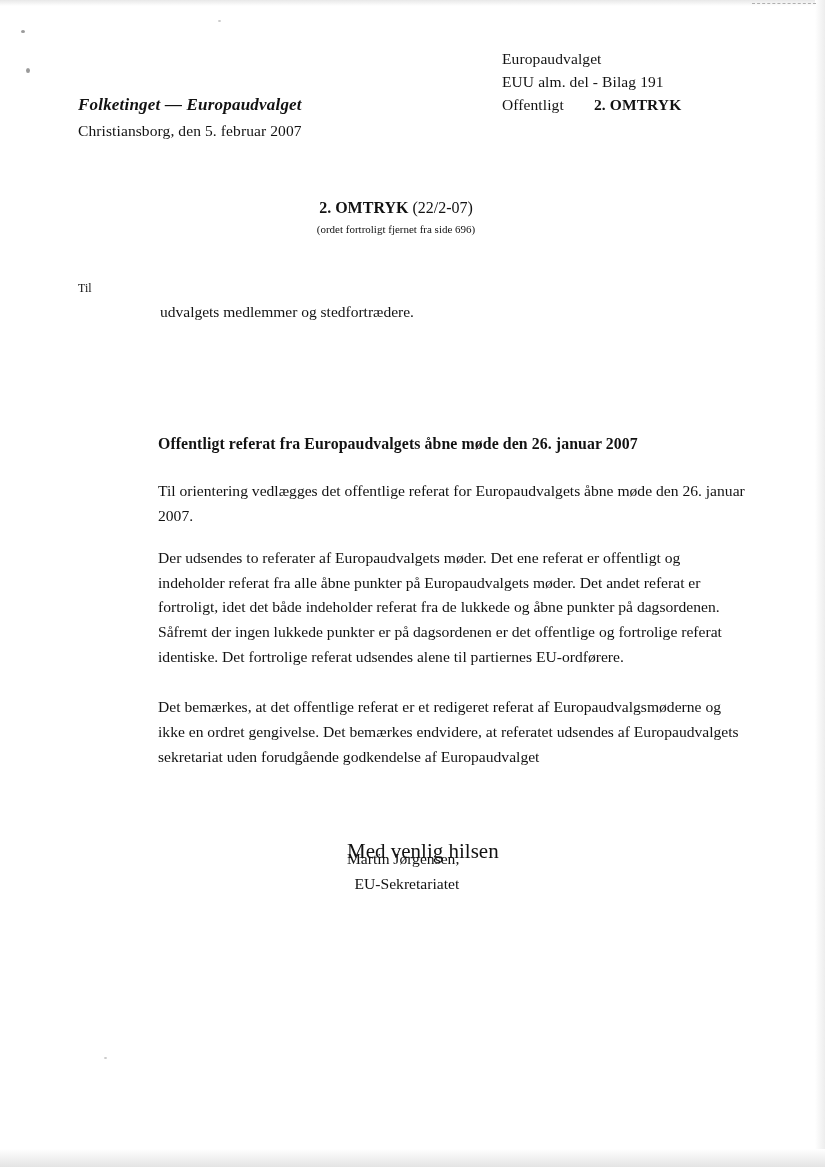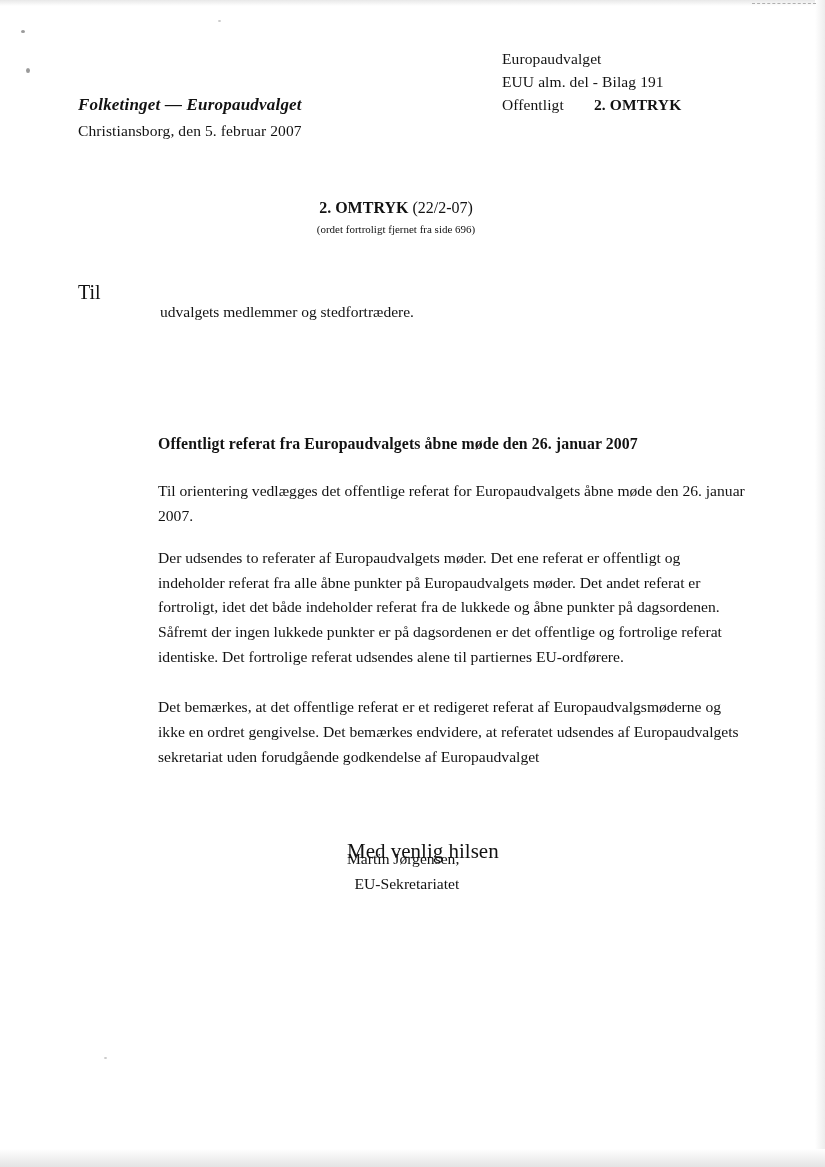--- a/index.html
+++ b/index.html
@@ -103,21 +103,21 @@
     line-height: 1.55;
   }
   .notice .l1 .b { font-weight: bold; }
   .notice .l2 { font-size: 11px; }
 
   
   .til-label {
     position: absolute;
     top: 281px;
     left: 78px;
-    font-size: 20px;
+    font-size: 12px;
   }
   .til-body {
     position: absolute;
     top: 303px;
     left: 160px;
     font-size: 15.5px;
   }
 
   
   .body-block {

